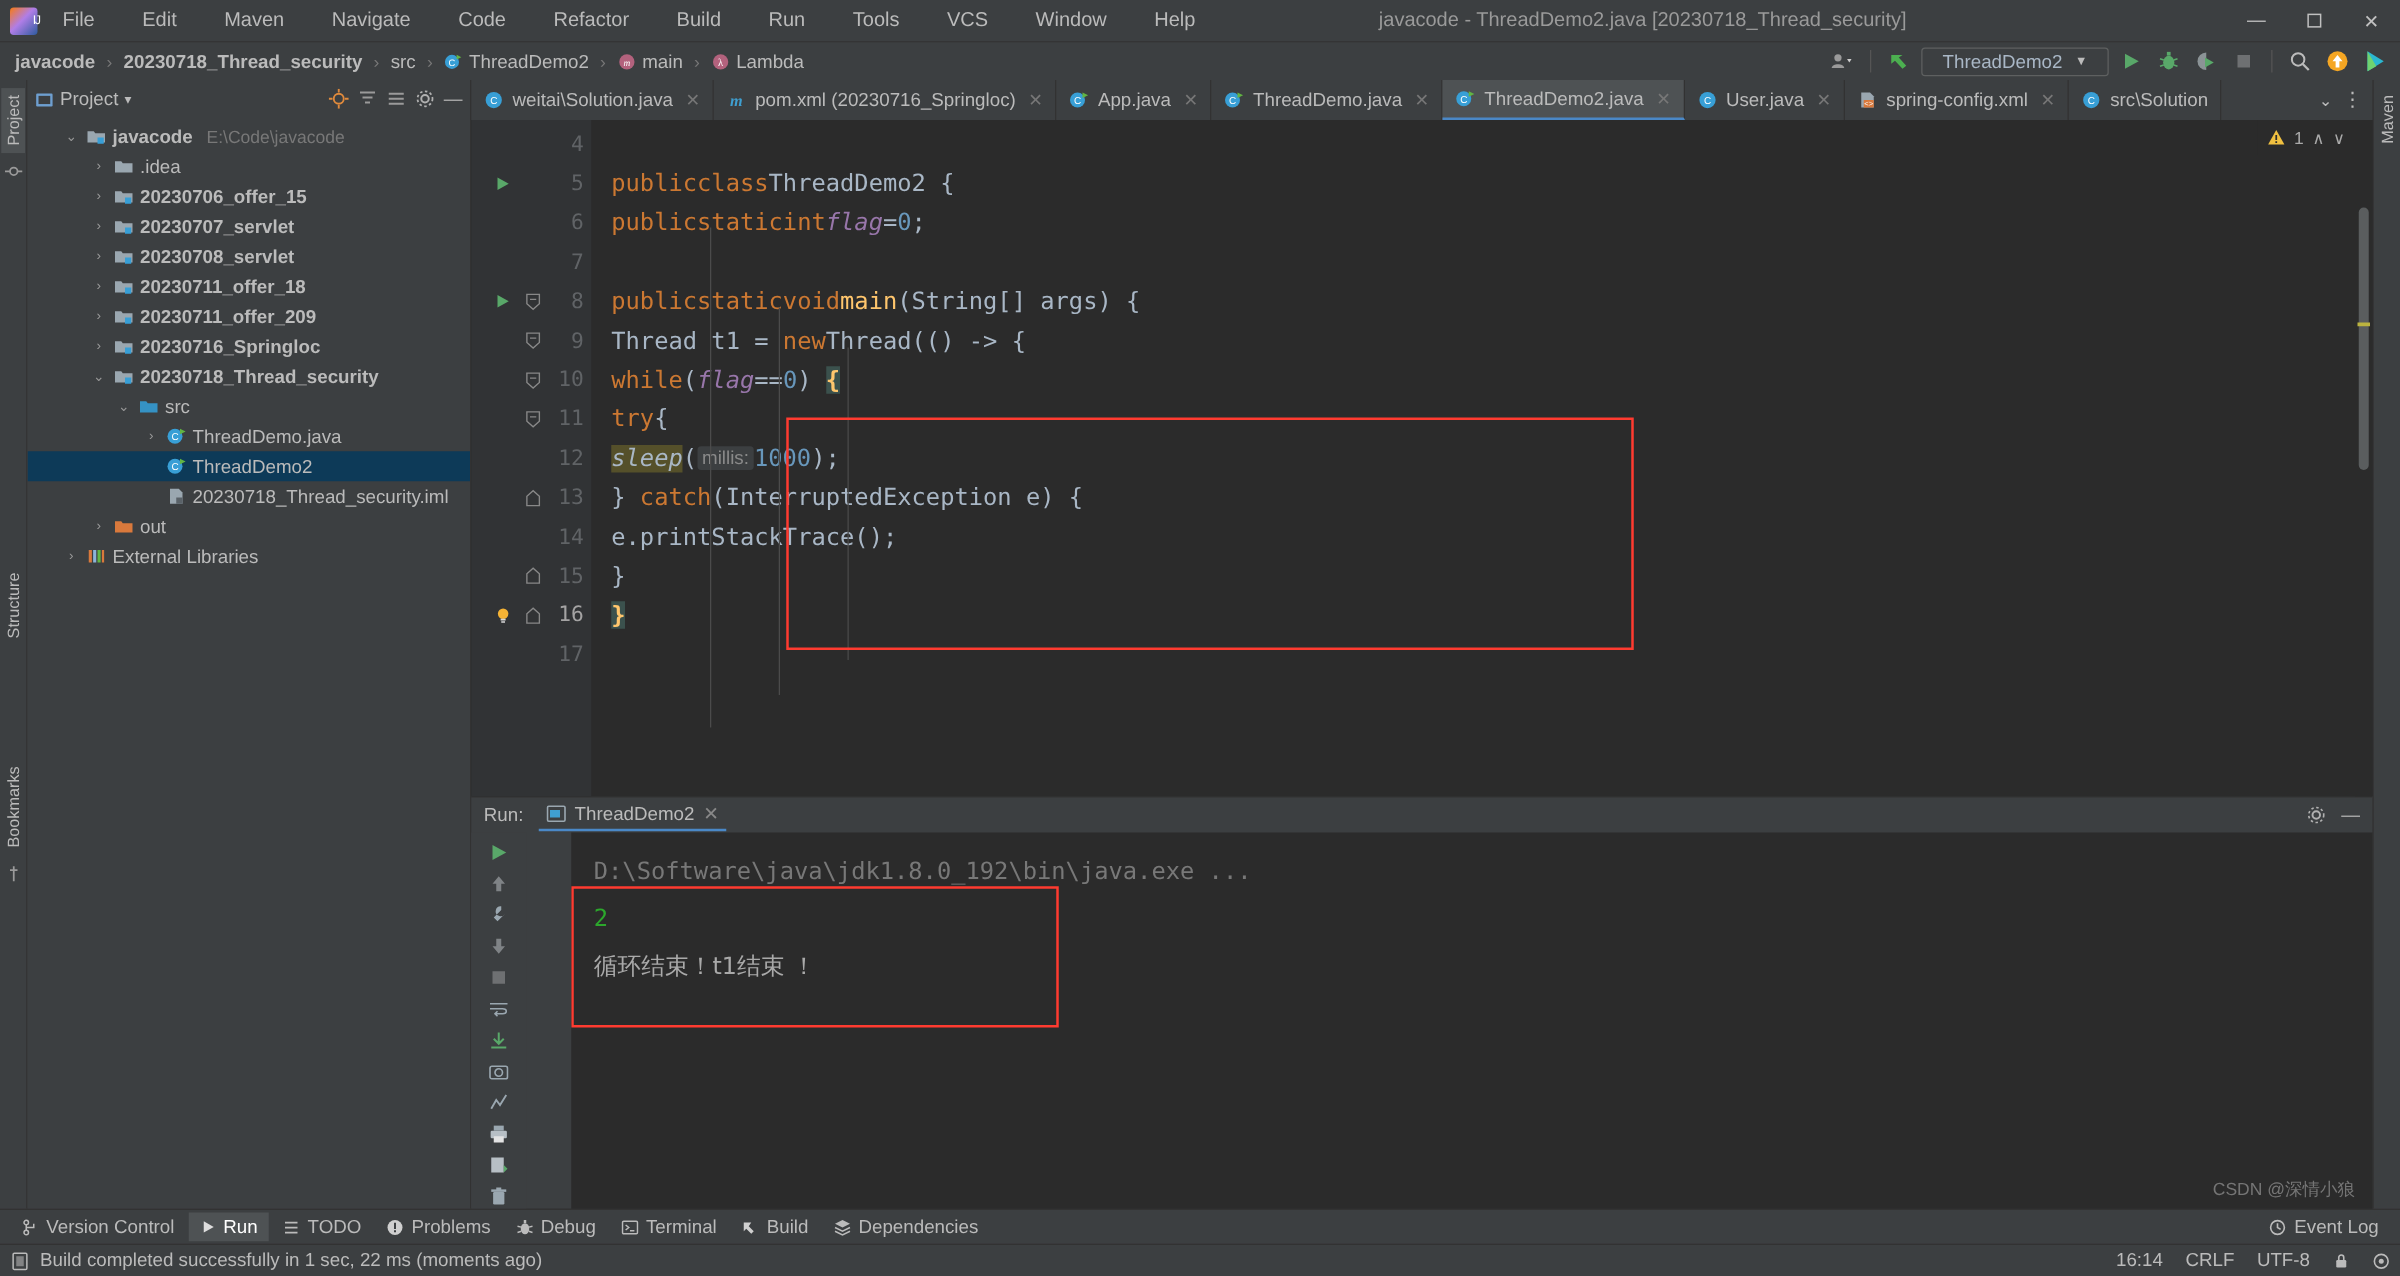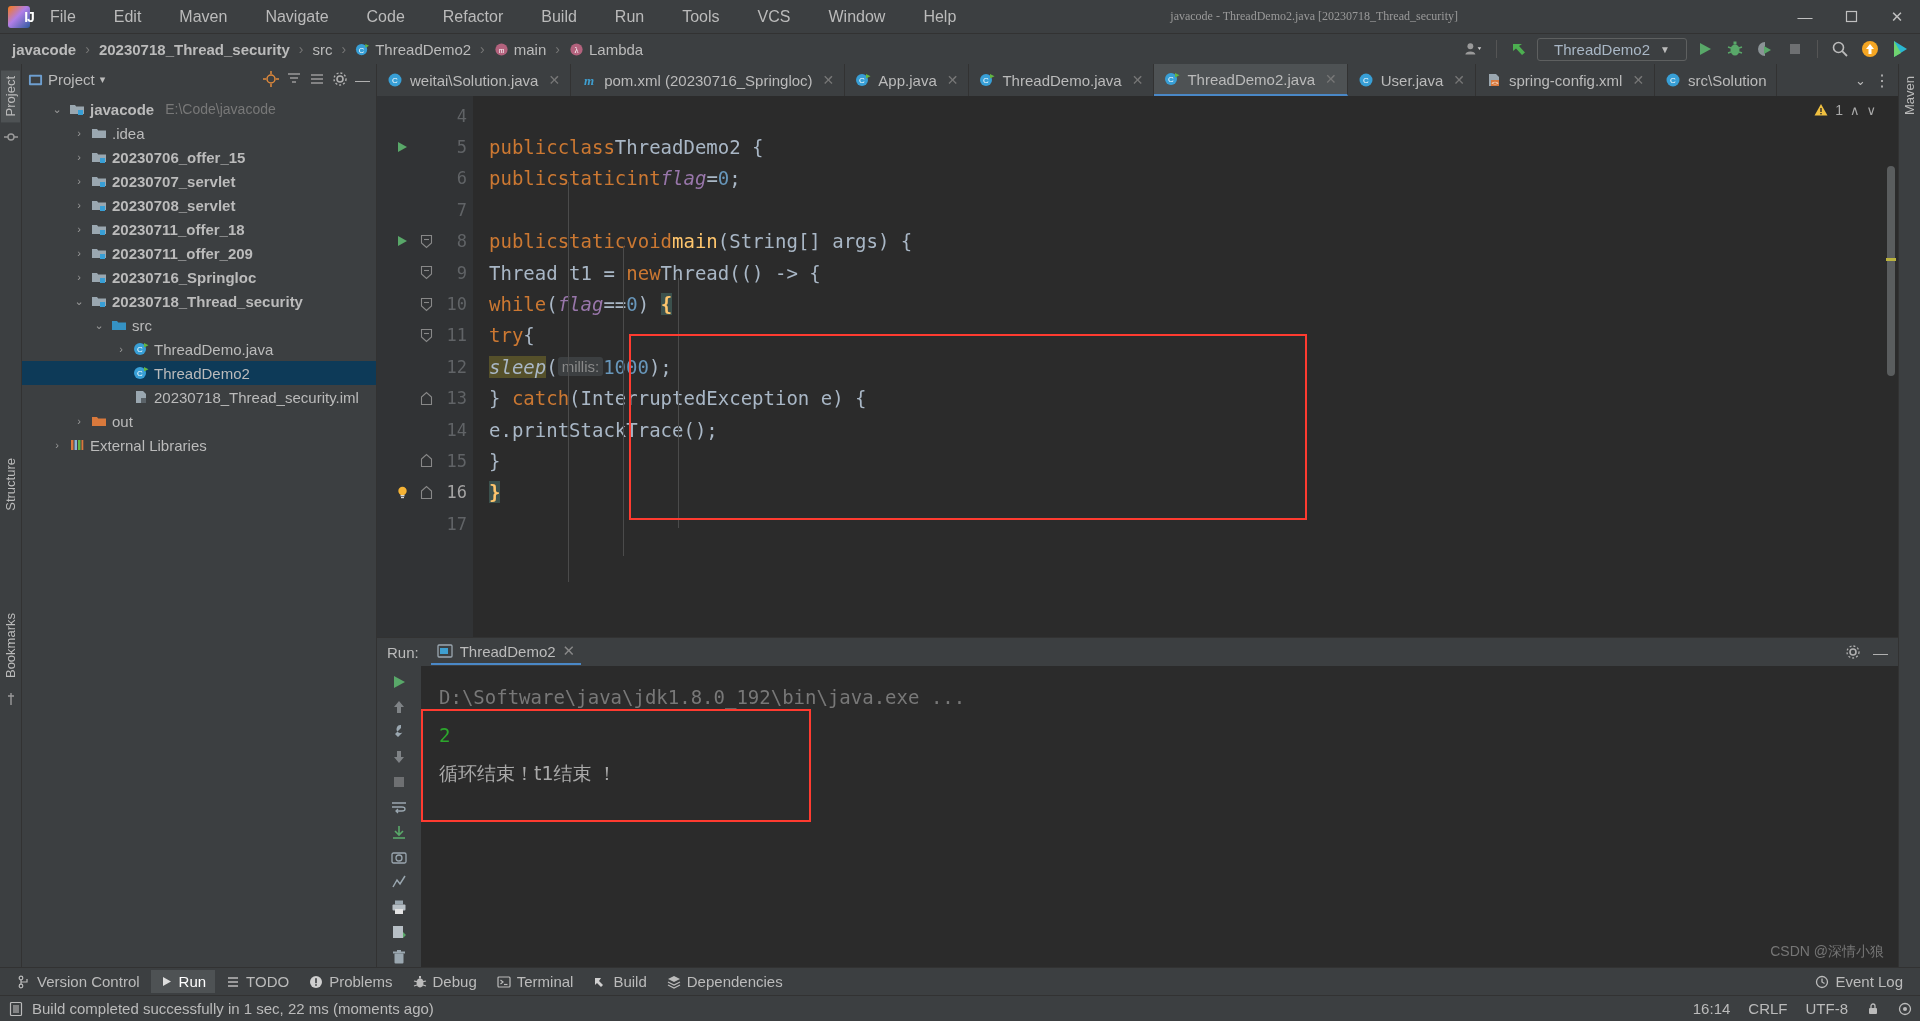--- a/index.html
+++ b/index.html
@@ -4,24 +4,24 @@
 <style>
   * { margin:0; padding:0; box-sizing:border-box; }
   html,body{ width:1920px; height:1021px; overflow:hidden; background:#3c3f41; }
   body{ font-family:"Liberation Sans", sans-serif; font-size:16px; color:#bbbbbb; -webkit-font-smoothing:antialiased; }
 
   .ide { width:1920px; height:1021px; display:flex; flex-direction:column; background:#3c3f41; }
 
   
   .titlebar{ height:34px; background:#3c3f41; display:flex; align-items:center; padding:0 0 0 8px; flex:0 0 34px; border-bottom:1px solid #323232;}
   .app-logo{ width:22px; height:22px; border-radius:3px; background:linear-gradient(135deg,#f97a12 0%,#b07ee7 45%,#2d5b9e 100%); display:flex;align-items:center;justify-content:center;margin-right:10px; }
-  .app-logo span{ color:#fff; font-size:14px; font-weight:bold; letter-spacing:-1px;margin-left:20px;}
+  .app-logo span{ color:#fff; font-size:10px; font-weight:normal; letter-spacing:-1px;margin-left:20px;}
   .menu{ display:flex; align-items:center; gap:18px; }
   .menu-item{ padding:3px 10px; font-size:16px; color:#bbbbbb; cursor:default; white-space:nowrap;}
-  .win-title{ flex:1; text-align:center; color:#9a9a9a; font-size:12px; padding-right:120px;font-family:Liberation Serif, serif;}
+  .win-title{ flex:1; text-align:center; color:#9a9a9a; font-size:16px; padding-right:120px;}
   .win-btns{ display:flex; align-items:center; height:34px;}
   .win-btn{ width:46px; height:34px; display:flex; align-items:center;justify-content:center; color:#c0c0c0; font-size:15px;}
 
   
   .navbar{ height:30px; background:#3c3f41; display:flex; align-items:center; padding:0 8px; flex:0 0 30px; font-size:15px;}
   .crumbs{ display:flex; align-items:center; gap:2px; }
   .crumb{ display:flex; align-items:center; gap:5px; padding:2px 4px; color:#bbbbbb; white-space:nowrap;}
   .crumb.bold{ font-weight:bold; }
   .crumb-sep{ color:#777; margin:0 3px; font-size:14px;}
   .nav-right{ margin-left:auto; display:flex; align-items:center; gap:6px;}
@@ -83,21 +83,21 @@
   .editor-scroll{ width:14px; background:#2b2b2b; flex:0 0 14px; position:relative;}
   .scrollthumb{ position:absolute; left:3px; width:8px; background:#5a5d5e; border-radius:4px;}
   .warnmark{ position:absolute; right:2px; width:10px; height:3px; background:#bbb33f;}
   .inspect-bar{ position:absolute; top:0; right:0; height:28px; display:flex; align-items:center; gap:7px; padding:0 8px; font-size:14px; color:#a9a9a9; background:#2b2b2b; z-index:5;}
 
   
   .runpanel{ height:330px; flex:0 0 330px; background:#3c3f41; display:flex; flex-direction:column; border-top:1px solid #323232;}
   .run-head{ height:28px; display:flex; align-items:center; padding:0 10px; gap:12px; font-size:15px; flex:0 0 28px;}
   .run-tab{ display:flex; align-items:center; gap:7px; padding:3px 6px; border-bottom:2px solid #4a88c7;}
   .run-head-right{ margin-left:auto; display:flex; align-items:center; gap:12px;}
-  .run-body{ flex:1; display:flex; min-height:0;}
+  .run-body{ flex:1; display:flex; min-height:0;gap:36px;}
   .run-tools{ width:44px; flex:0 0 44px; background:#3c3f41; display:flex; flex-direction:column; align-items:center; padding-top:6px; gap:4px;}
   .rt{ width:30px;height:28px; display:flex; align-items:center; justify-content:center;}
   .console{ flex:1; background:#2b2b2b; position:relative; padding:12px 0 0 18px; overflow:hidden;}
   .cout{ font-family:"DejaVu Sans Mono", monospace; font-size:19px; color:#a9a9a9; line-height:38px; white-space:pre;}
   .cout.gray{ color:#787878;}
   .cout.green{ color:#2ca72c;}
   .cout.cn{ font-family:"DejaVu Sans", sans-serif; color:#a9a9a9;}
 
   
   .toolwin-bar{ height:28px; flex:0 0 28px; background:#3c3f41; display:flex; align-items:center; padding:0 8px; gap:2px; font-size:15px; border-top:1px solid #323232;}

